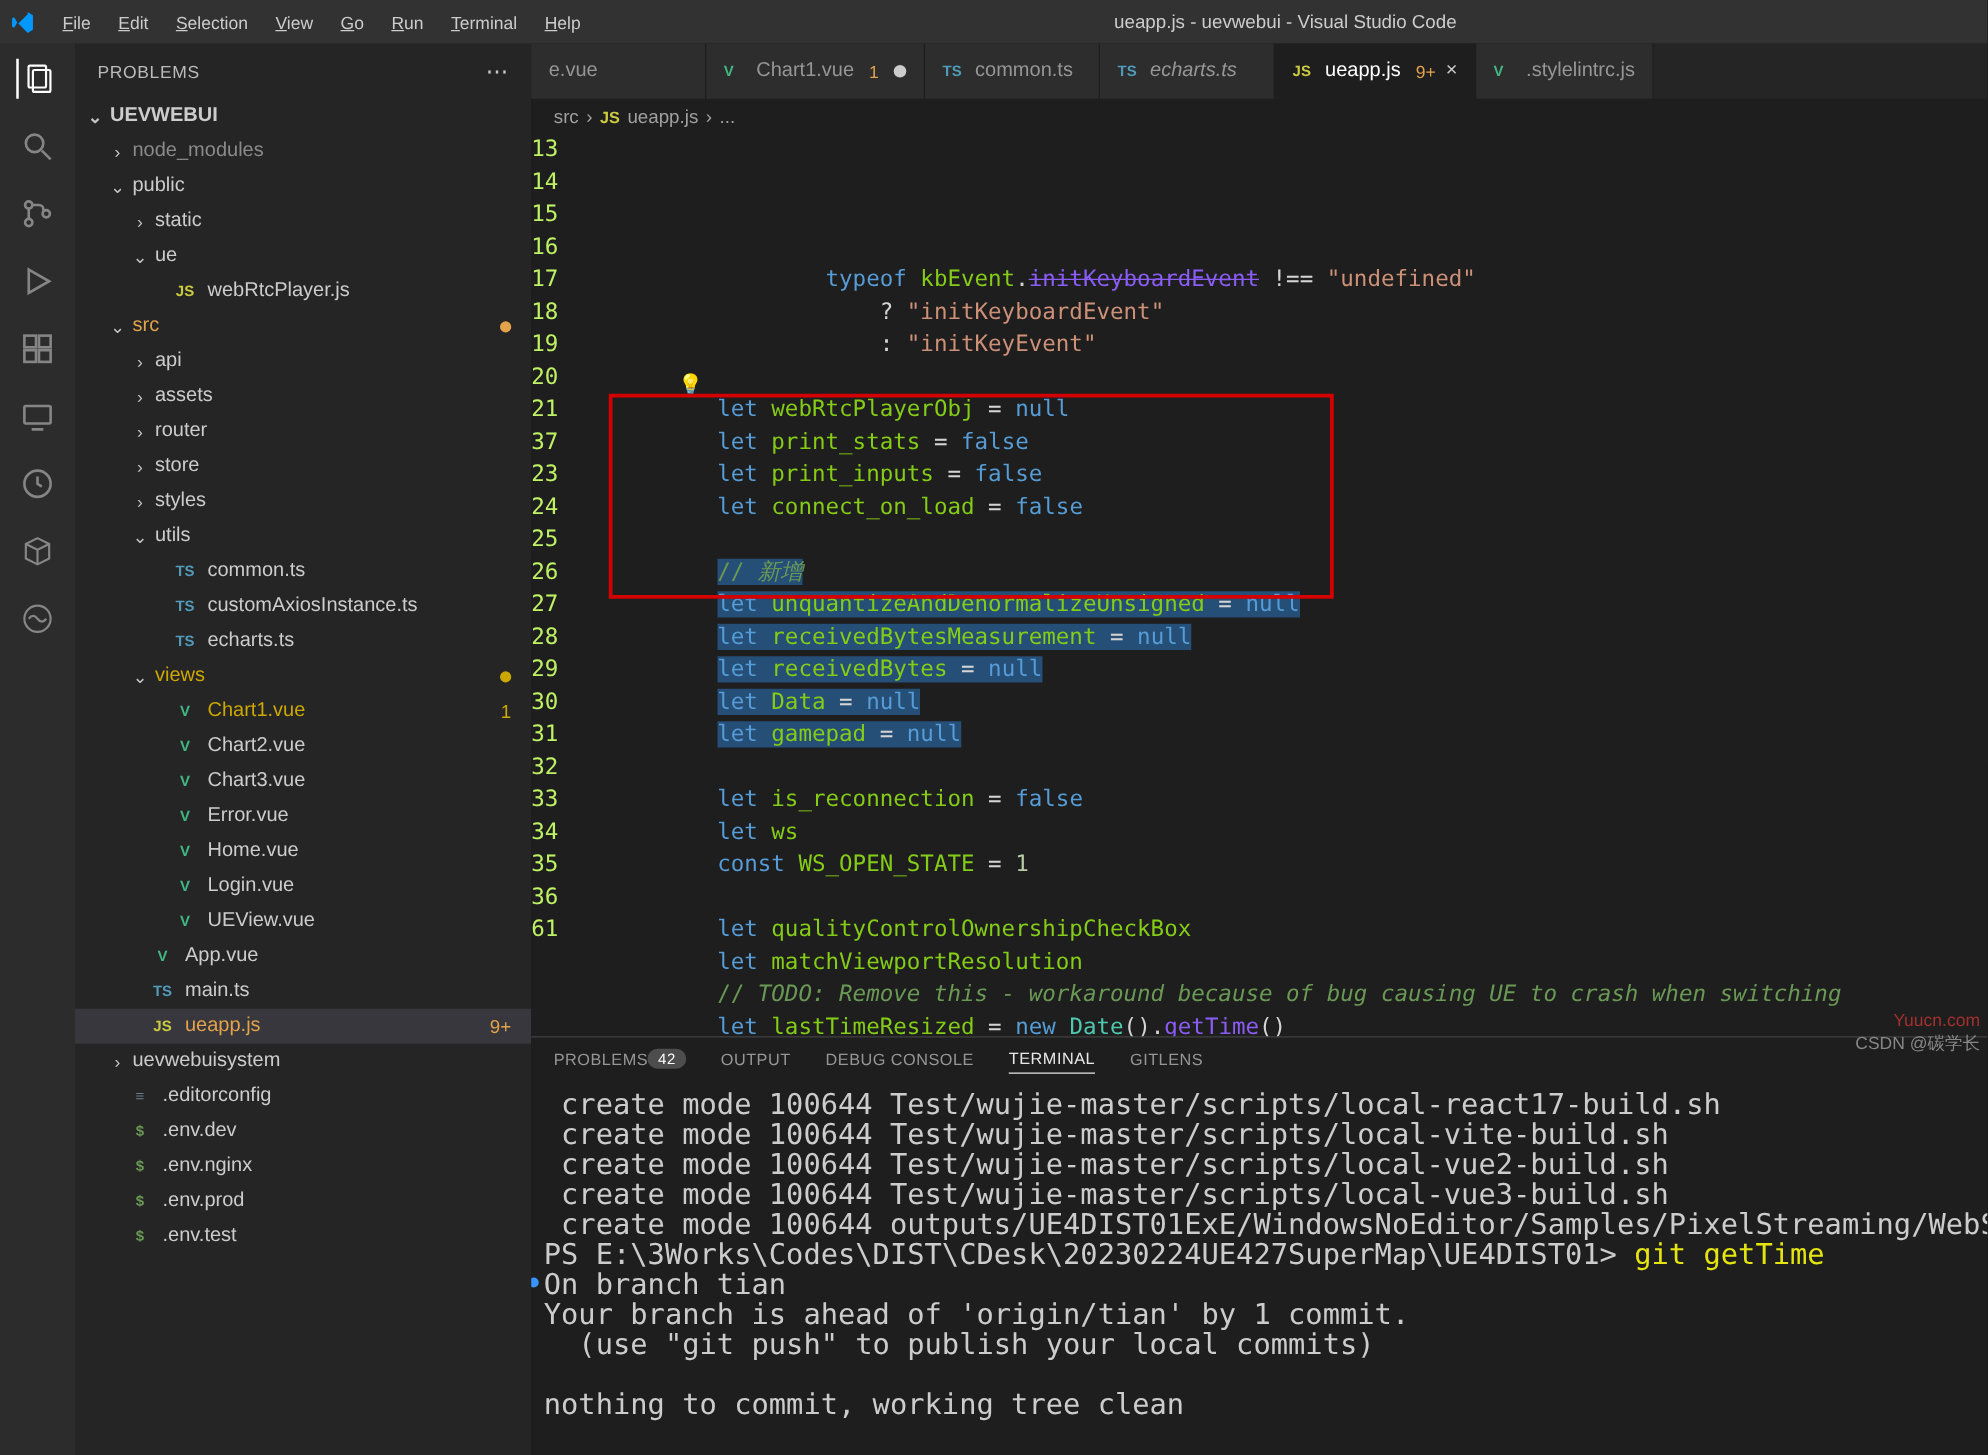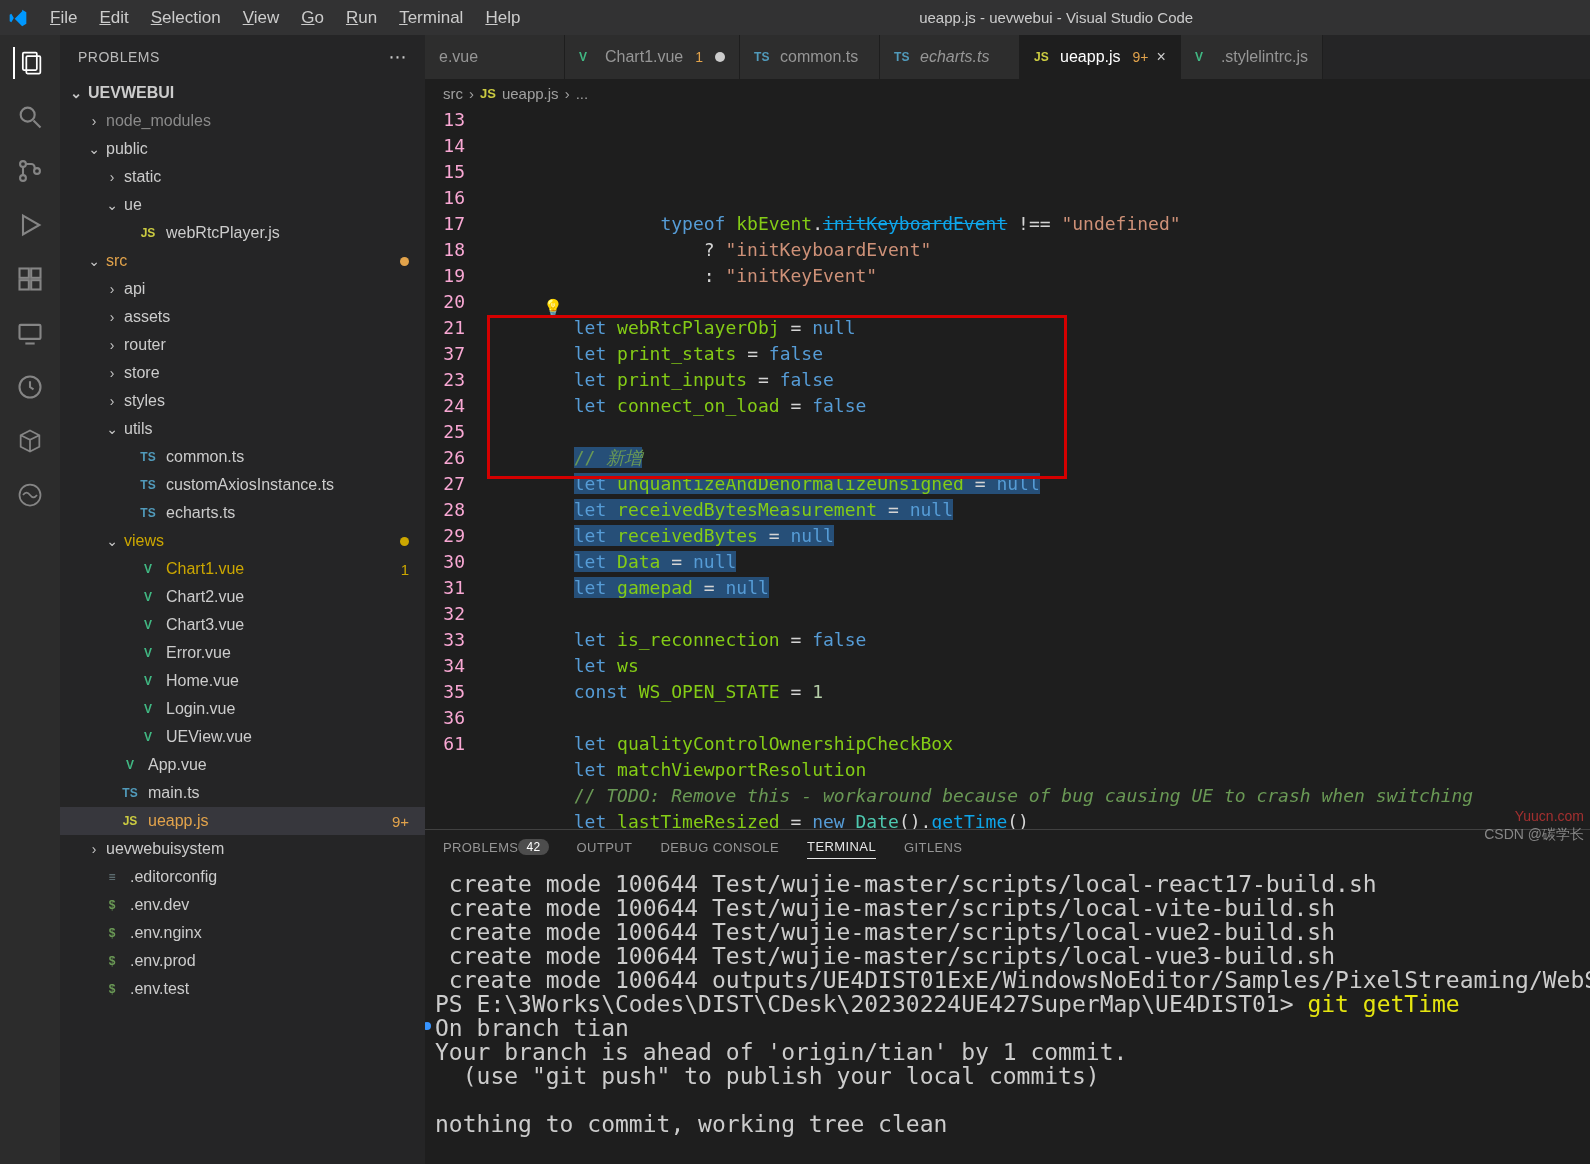--- a/index.html
+++ b/index.html
@@ -1,20 +1,20 @@
 <!DOCTYPE html>
 <html><head>
 <meta charset="utf-8">
 <style>
 * { margin: 0; padding: 0; box-sizing: border-box; }
 body { font-family: "Segoe UI", sans-serif; background: #1e1e1e; color: #cccccc; width: 1590px; height: 1164px; overflow: hidden; font-size: 16px; }
 .titlebar { height: 35px; background: #323233; display: flex; align-items: center; padding: 0 8px; }
 .titlebar .logo { width: 20px; height: 20px; margin-right: 12px; }
 .menu-items { display: flex; gap: 2px; }
-.menu-item { padding: 4px 10px; color: #cccccc; font-size: 17px; border-radius: 4px; }
+.menu-item { padding: 4px 10px; color: #cccccc; font-size: 14px; border-radius: 4px; }
 .menu-item .u { text-decoration: underline; }
 .title-center { flex: 1; text-align: center; color: #cccccc; font-size: 15px; }
 .main { display: flex; height: calc(100% - 35px); }
 .activity-bar { width: 60px; background: #2c2c2c; display: flex; flex-direction: column; align-items: center; padding-top: 12px; gap: 22px; }
 .activity-icon { width: 32px; height: 32px; display: flex; align-items: center; justify-content: center; color: #858585; }
 .activity-icon.active { color: #ffffff; border-left: 2px solid #fff; margin-left: -2px; padding-left: 2px; }
 .sidebar { width: 365px; background: #252526; display: flex; flex-direction: column; }
 .sidebar-header { height: 44px; display: flex; align-items: center; justify-content: space-between; padding: 0 18px; color: #bbbbbb; font-size: 14px; letter-spacing: 0.5px; }
 .more-dots { color: #cccccc; font-size: 18px; }
 .tree { flex: 1; overflow: hidden; font-size: 16px; }
@@ -31,27 +31,27 @@
 .editor-area { flex: 1; display: flex; flex-direction: column; background: #1e1e1e; min-width: 0; }
 .tabs { height: 44px; background: #252526; display: flex; align-items: stretch; }
 .tab { display: flex; align-items: center; padding: 0 14px; gap: 8px; background: #2d2d2d; color: #969696; font-size: 16px; border-right: 1px solid #1e1e1e; min-width: 140px; position: relative; }
 .tab.active { background: #1e1e1e; color: #ffffff; }
 .tab .fi { width: 18px; display: inline-flex; }
 .tab .dirty { width: 10px; height: 10px; border-radius: 50%; background: #cccccc; margin-left: 4px; }
 .tab .close { margin-left: auto; color: #cccccc; }
 .tab .badge { color: #e2a34b; font-size: 14px; margin-left: 4px; }
 .breadcrumb { height: 28px; display: flex; align-items: center; padding-left: 18px; color: #a0a0a0; font-size: 15px; gap: 6px; }
 .code { flex: 1; display: flex; font-family: Consolas, monospace; font-size: 18px; line-height: 26px; overflow: hidden; position: relative; }
-.gutter { width: 62px; text-align: right; padding-right: 22px; color: #f9a8d4; user-select: none; }
+.gutter { width: 62px; padding-right: 22px; color: #bef264; user-select: none; }
 .code-body { flex: 1; white-space: pre; position: relative; }
 .code-body .line { height: 26px; }
 .hl-box { position: absolute; border: 3px solid #d40000; left: 0px; top: 208px; width: 580px; height: 164px; pointer-events: none; }
 .tok-kw { color: #569cd6; }
 .tok-var { color: #84cc16; }
-.tok-fn { color: #0ea5e9; }
+.tok-fn { color: #8b5cf6; }
 .tok-str { color: #ce9178; }
 .tok-null { color: #569cd6; }
 .tok-bool { color: #569cd6; }
 .tok-num { color: #b5cea8; }
 .tok-op { color: #d4d4d4; }
 .tok-cm { color: #6a9955; }
 .tok-cm-it { color: #6a9955; font-style: italic; }
 .tok-type { color: #4ec9b0; }
 .strike { text-decoration: line-through; }
 .sel { background: #264f78; }

